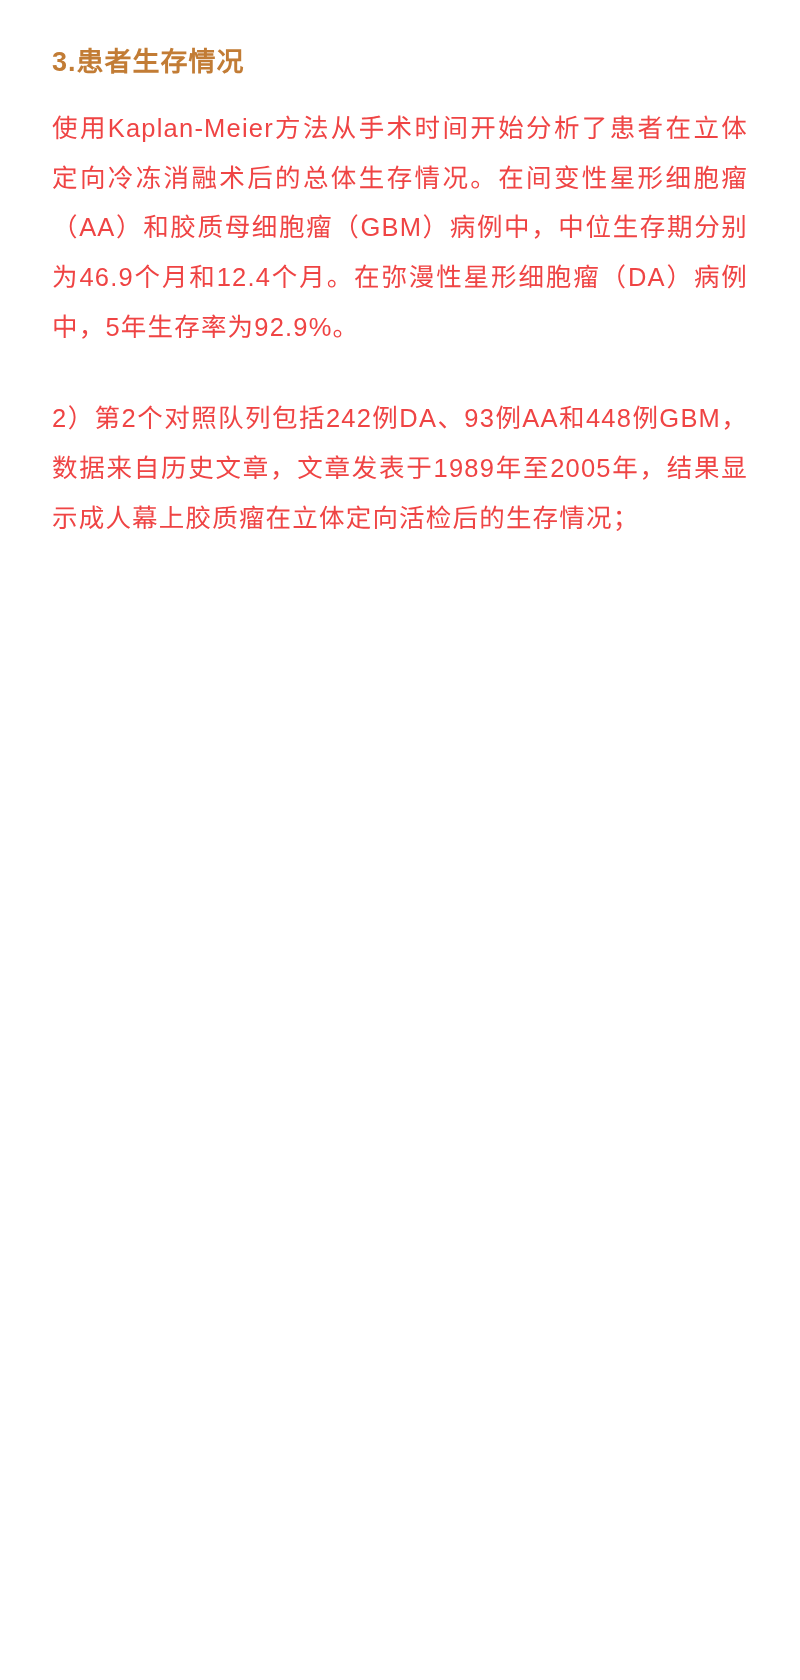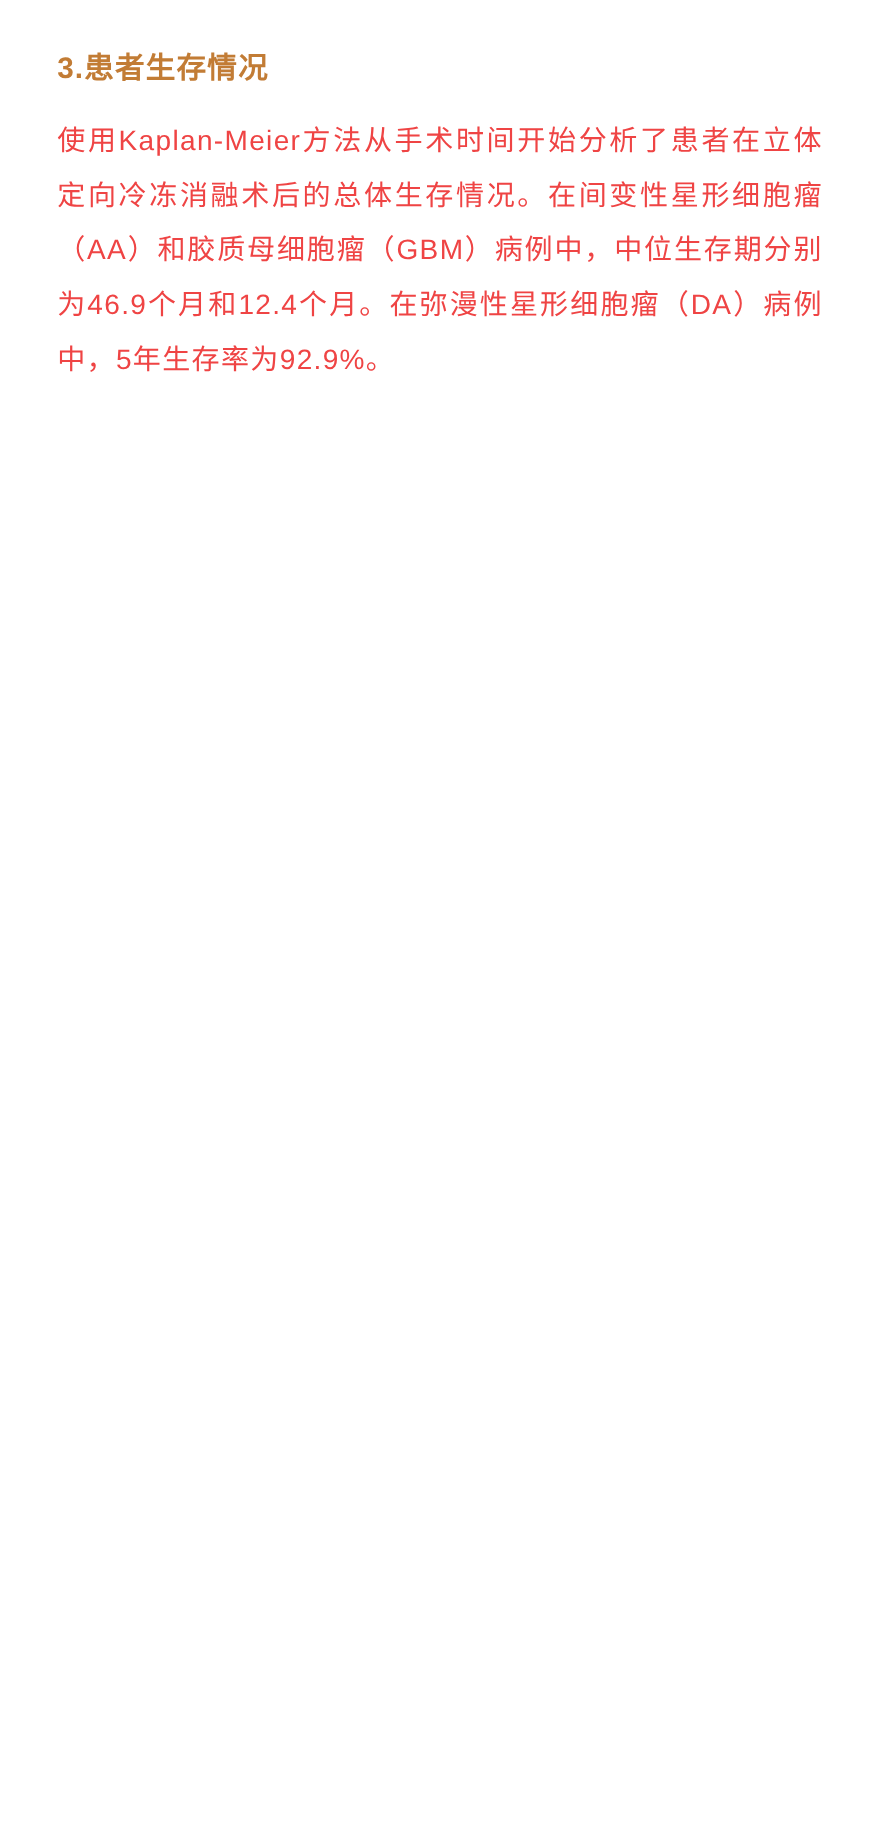--- a/index.html
+++ b/index.html
@@ -48,15 +48,16 @@
 <body>
 
 <div class="page">
 
   <h3 class="section-heading">3.患者生存情况</h3>
 
   <p class="body-text">使用Kaplan-Meier方法从手术时间开始分析了患者在立体定向冷冻消融术后的总体生存情况。在间变性星形细胞瘤（AA）和胶质母细胞瘤（GBM）病例中，中位生存期分别为46.9个月和12.4个月。在弥漫性星形细胞瘤（DA）病例中，5年生存率为92.9%。</p>
 
 
 
+  <p class="body-text">2）第2个对照队列包括242例DA、93例AA和448例GBM，数据来自历史文章，文章发表于1989年至2005年，结果显示成人幕上胶质瘤在立体定向活检后的生存情况；</p>
 
 
 </div>
 
 </body></html>

